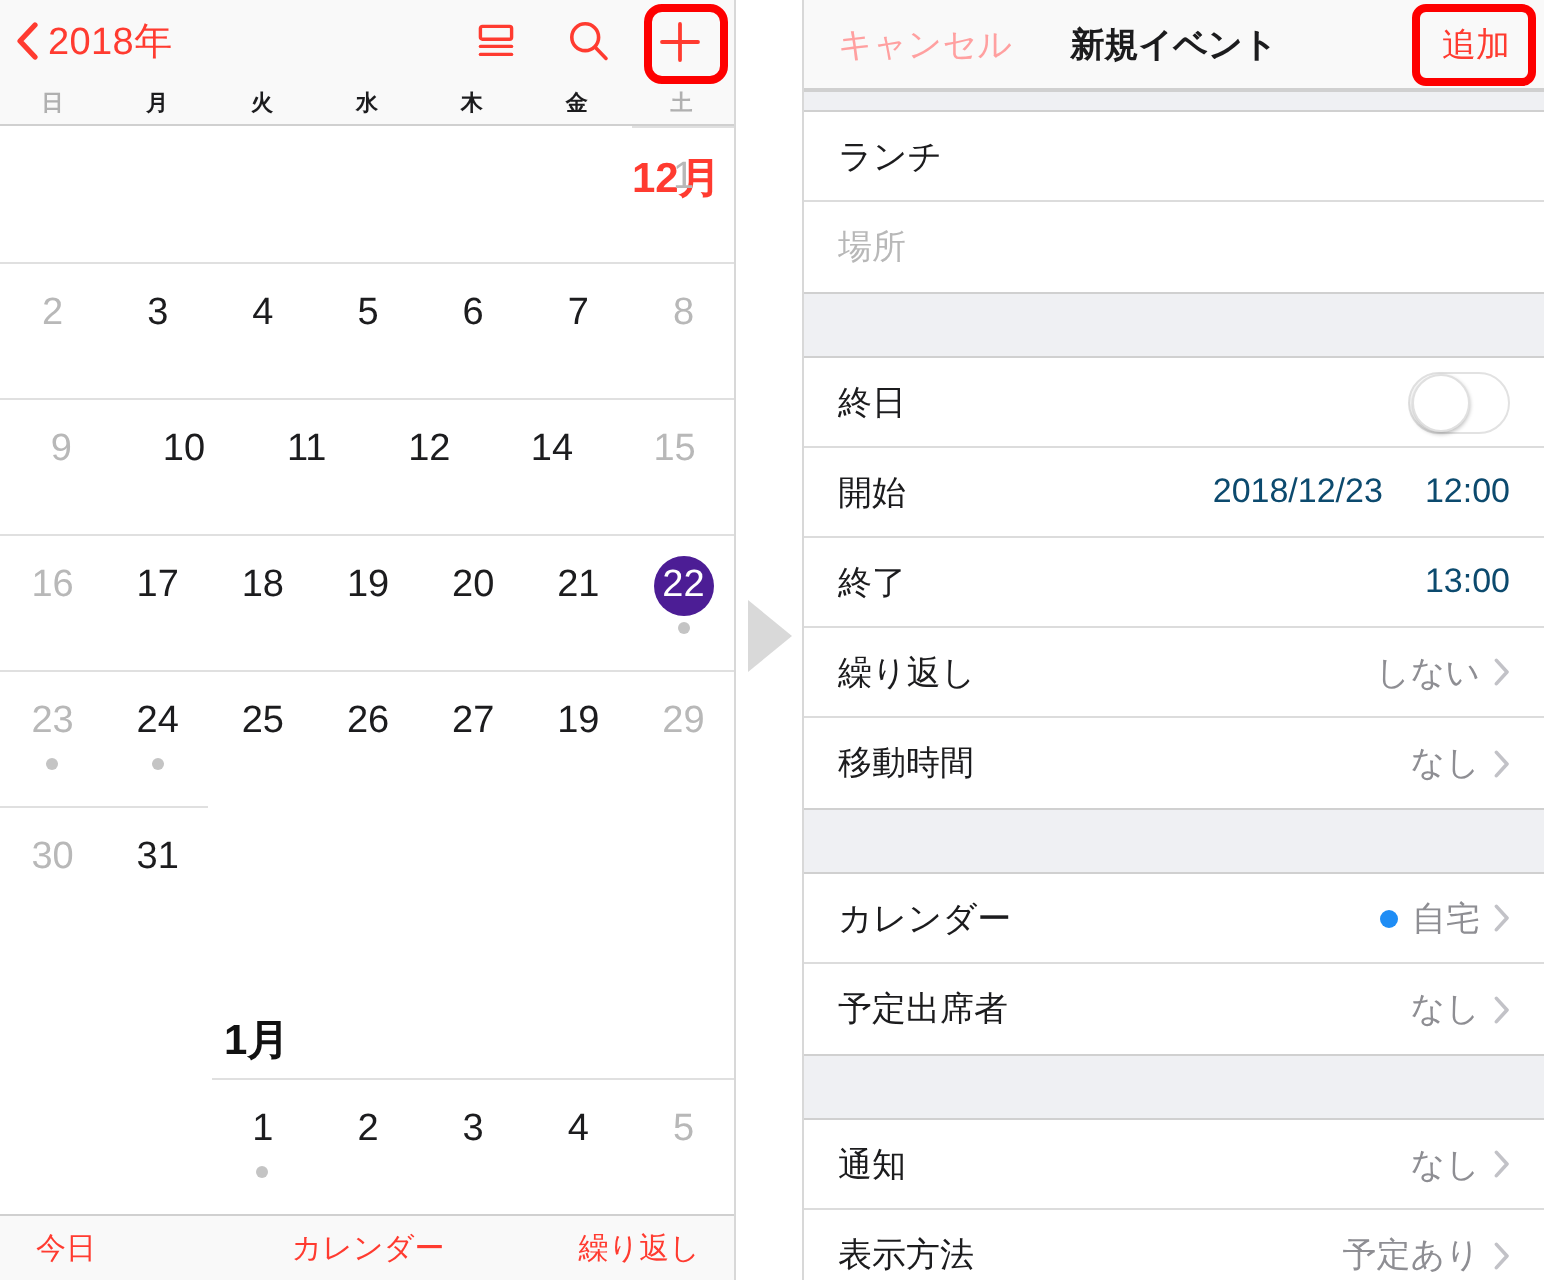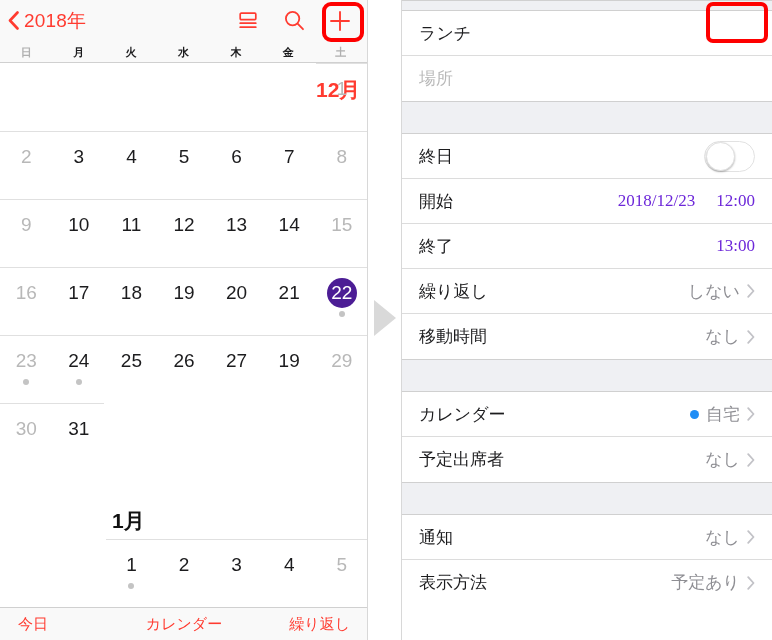--- a/index.html
+++ b/index.html
@@ -137,21 +137,21 @@
     padding: 0 17px; background: #fff;
     border-bottom: 1px solid #dcdcdc;
   }
   .row.nb { border-bottom: none; }
   .row-label { font-size: 17px; color: #1c1c1e; }
   .row-label.placeholder { color: #b8b8b8; }
   .row-right {
     margin-left: auto; display: flex; align-items: center; gap: 7px;
   }
   .row-value { font-size: 17px; color: #8e8e93; }
-  .row-value.dark { color: #6d28d9; font-family: Liberation Serif, serif; }
+  .row-value.dark { color: #0c4a6e; }
   .row-value.sp { margin-left: 14px; }
   .chev-r { width: 8px; height: 14px; flex: none; }
   .cal-dot { width: 9px; height: 9px; border-radius: 50%; background: #1f8df5; }
 
   
   .switch {
     width: 51px; height: 31px; border-radius: 16px;
     background: #fff; border: 1px solid #e2e2e2; position: relative;
   }
   .switch .knob {
@@ -272,24 +272,20 @@
             </div>
             <div class="day-cell">
               <div class="daynum">11</div>
               <div class="evdot hidden"></div>
             </div>
             <div class="day-cell">
               <div class="daynum">12</div>
               <div class="evdot hidden"></div>
             </div>
             <div class="day-cell">
-              <div class="daynum">13</div>
-              <div class="evdot hidden"></div>
-            </div>
-            <div class="day-cell">
               <div class="daynum">14</div>
               <div class="evdot hidden"></div>
             </div>
             <div class="day-cell">
               <div class="daynum dim">15</div>
               <div class="evdot hidden"></div>
             </div>
           </div>
           <div class="week-row">
             <div class="rowline"></div>
@@ -402,20 +398,25 @@
       <span class="tb-item tb-left">今日</span>
       <span class="tb-item tb-center">カレンダー</span>
       <span class="tb-item tb-right">繰り返し</span>
     </div>
   </div>
 
   <div id="arrow"></div>
 
   <div class="phone phone-right">
 
+    <div class="ev-navbar">
+      <span class="ev-cancel">キャンセル</span>
+      <span class="ev-title">新規イベント</span>
+      <span class="ev-add">追加</span>
+    </div>
 
     <div class="form-body">
 
       <div class="gap" style="height:11px;"></div>
 
       <div class="row" style="height:45px;">
         <span class="row-label">ランチ</span>
       </div>
 
       <div class="row nb" style="height:45px;">

